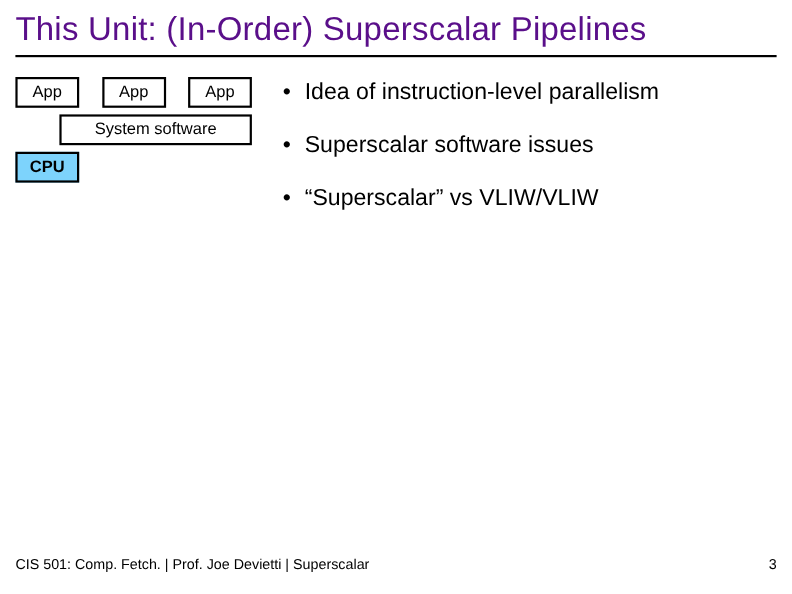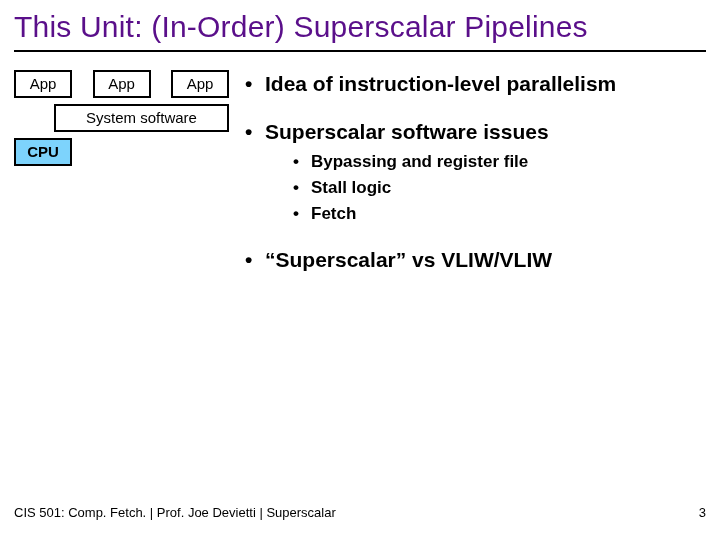--- a/index.html
+++ b/index.html
@@ -1,26 +1,26 @@
 <!DOCTYPE html>
 <html><head>
 <meta charset="utf-8">
 <style>
   * { box-sizing: border-box; margin: 0; padding: 0; }
   html, body { width: 720px; height: 540px; overflow: hidden; background: #fff; font-family: Verdana, Geneva, sans-serif; }
   .slide { position: relative; width: 720px; height: 540px; padding: 10px 14px 0 14px; }
   .title { color: #5a0f8a; font-size: 30px; font-weight: 400; letter-spacing: 0.2px; padding-bottom: 6px; border-bottom: 2px solid #000; margin-bottom: 18px; white-space: nowrap; }
-  .content { display: flex; gap: 14px; }
+  .content { display: flex; gap: 26px; }
   .diagram { flex: 0 0 215px; }
   .row { display: flex; justify-content: space-between; margin-bottom: 6px; }
   .box { border: 2px solid #000; text-align: center; padding: 3px 0 4px 0; font-size: 15px; font-family: Verdana, sans-serif; }
   .small { width: 58px; }
   .wide { width: 100%; margin-left: 40px; }
   .shade { background: #7dd3fc; font-weight: 700; }
-  .bullets { flex: 1; padding-top: 0; font-weight: bold; }
+  .bullets { flex: 1; padding-top: 0; }
   .bullets ul { list-style: none; }
   .bullets > ul > li { font-size: 21px; margin: 2px 0 24px 0; position: relative; padding-left: 22px; }
   .bullets > ul > li::before { content: "•"; position: absolute; left: 2px; top: 0; font-size: 21px; }
   .sub { margin-top: 8px; }
   .sub li { font-size: 17px; margin: 6px 0 6px 28px; position: relative; padding-left: 18px; }
   .sub li::before { content: "•"; position: absolute; left: 0; top: 0; font-size: 17px; }
   .footer { position: absolute; left: 14px; right: 14px; bottom: 20px; display: flex; justify-content: space-between; align-items: baseline; font-family: Arial, sans-serif; font-size: 13px; color: #000; }
 </style>
 </head>
 <body>
@@ -45,25 +45,20 @@
       </div>
     </div>
 
     <div class="bullets">
       <ul>
         <li>
           <span>Idea of instruction-level parallelism</span>
         </li>
         <li>
           <span>Superscalar software issues</span>
-          <ul class="sub">
-            <li>Bypassing and register file</li>
-            <li>Stall logic</li>
-            <li>Fetch</li>
-          </ul>
         </li>
         <li>
           <span>“Superscalar” vs VLIW/VLIW</span>
         </li>
       </ul>
     </div>
 
   </div>
 
   <div class="footer">

